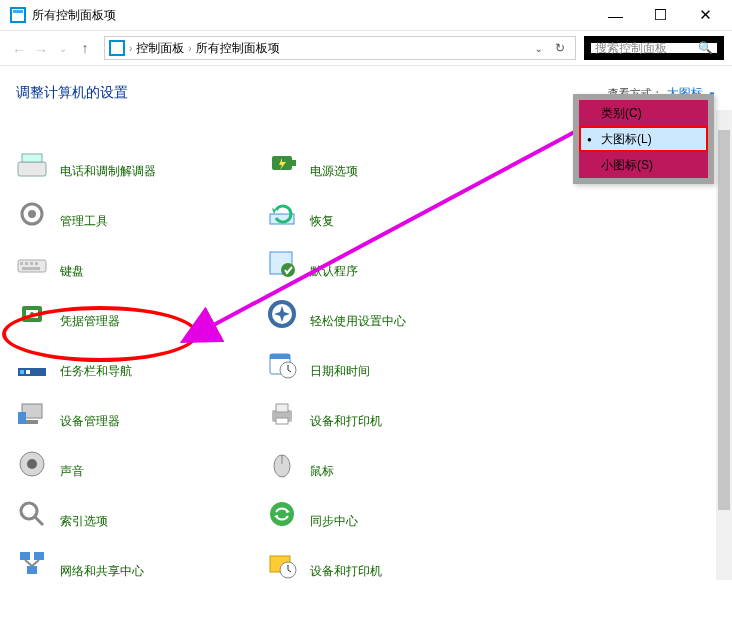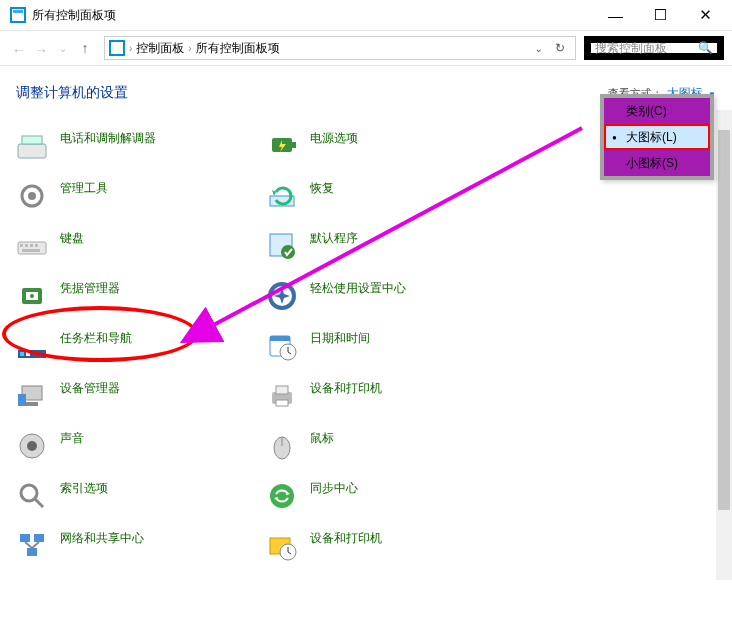--- a/index.html
+++ b/index.html
@@ -88,39 +88,39 @@
 .grid {
   display: flex;
   flex-wrap: wrap;
   margin-top: 28px;
   width: 520px;
 }
 .cell {
   width: 250px;
   height: 50px;
   display: flex;
-  align-items: flex-start;
+  align-items: flex-end;
   margin-bottom: 0;
 }
 .cell .ciconwrap {
   width: 32px; height: 32px;
   margin-right: 12px;
   display: flex;
   align-items: center;
   justify-content: center;
 }
 .cell .clabel { color: #116600; }
 
 .dropdown {
   position: absolute;
   top: 28px;
   right: 18px;
-  width: 114px;
-  background: #a21caf;
-  border: 4px solid #a3a3a3;
+  width: 141px;
+  background: #be185d;
+  border: 6px solid #a3a3a3;
   box-shadow: 2px 2px 5px rgba(0,0,0,0.2);
   z-index: 10;
 }
 .dd-item {
   height: 26px;
   display: flex;
   align-items: center;
   padding: 0 10px 0 22px;
   position: relative;
 }

